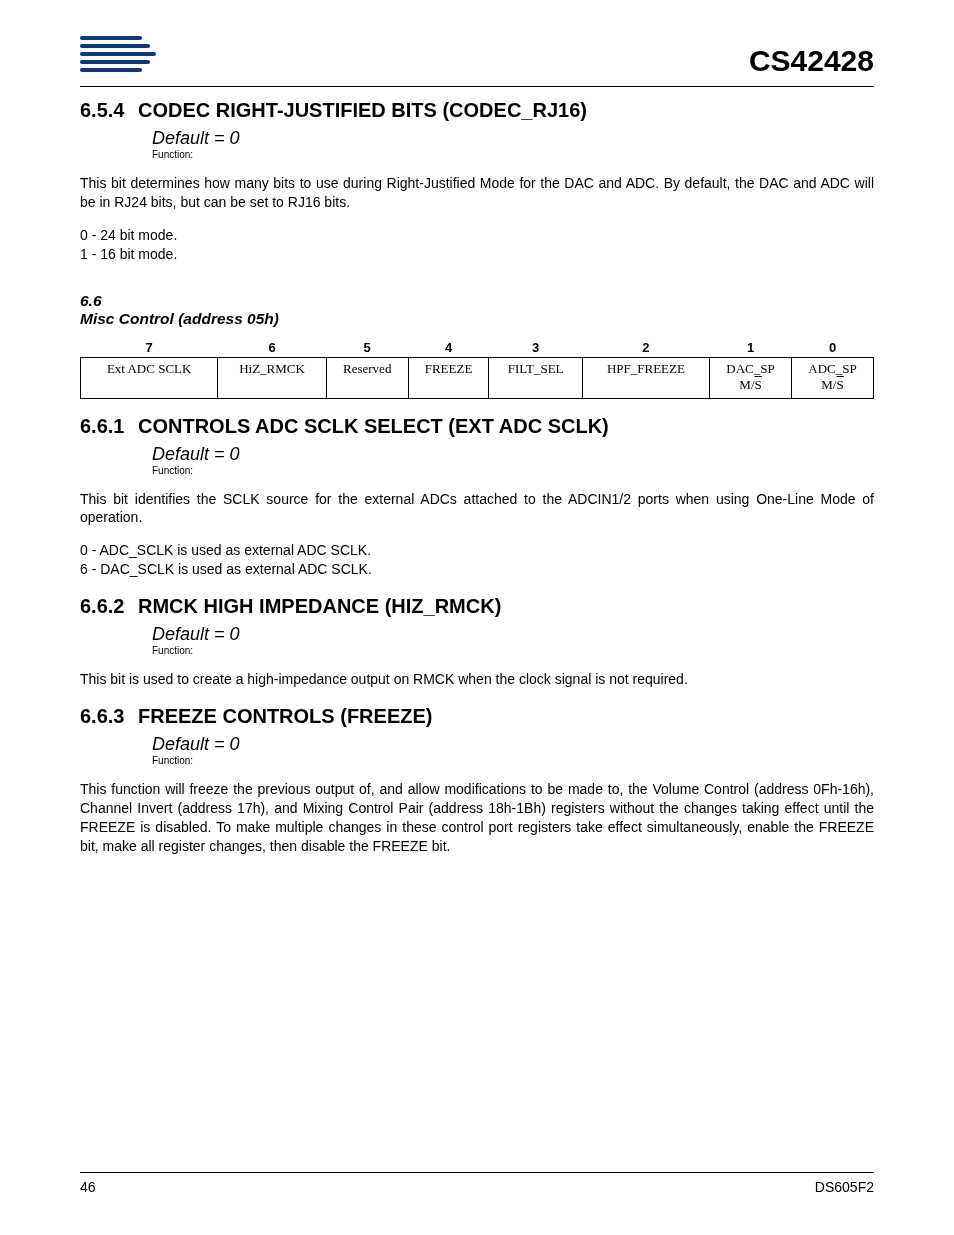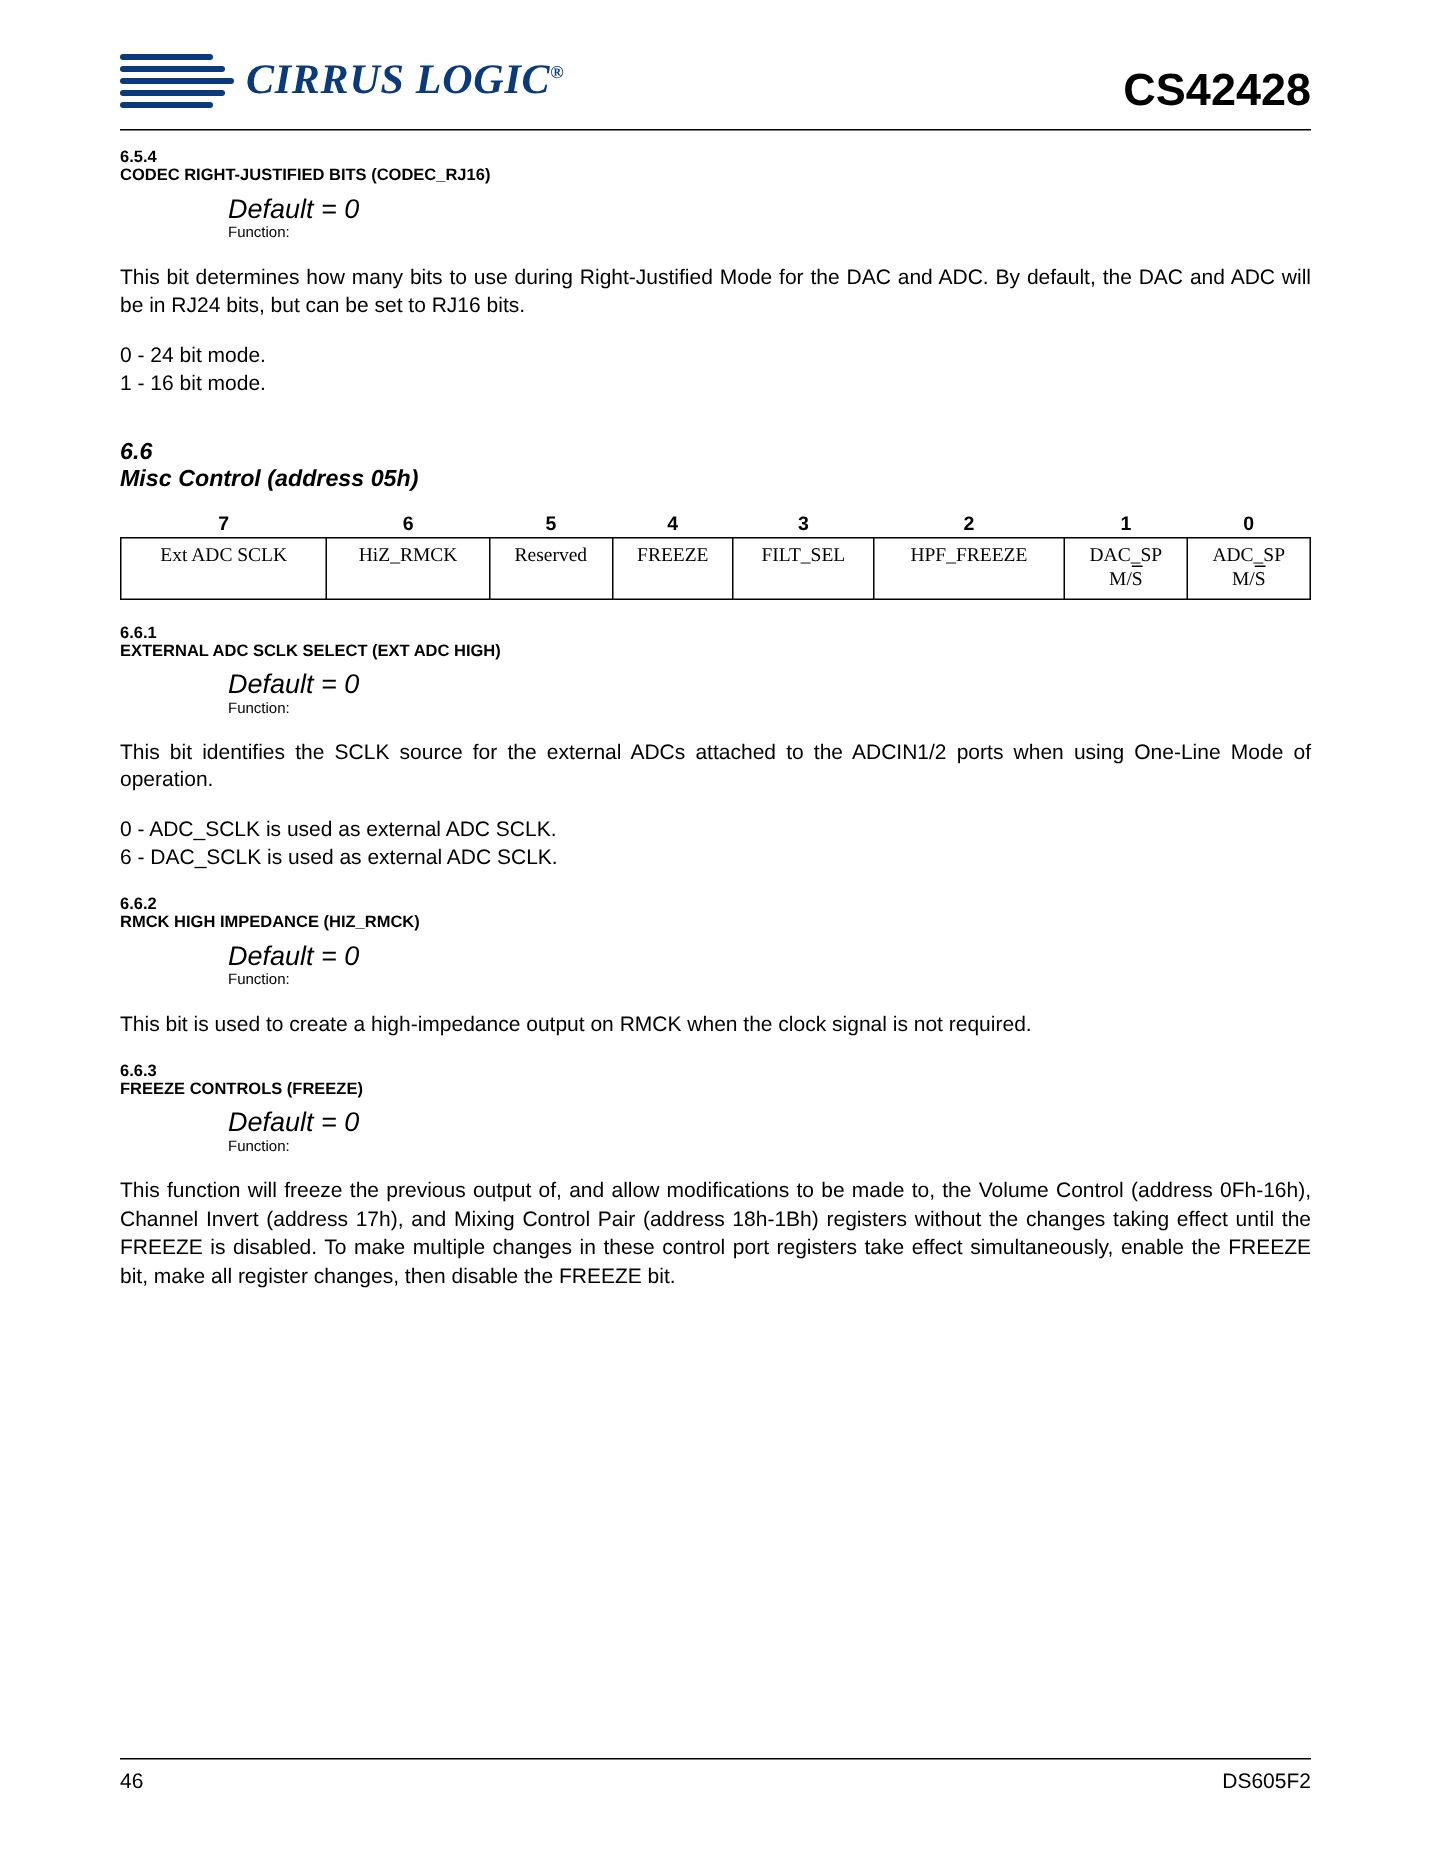--- a/index.html
+++ b/index.html
@@ -31,24 +31,23 @@
     display: flex;
     align-items: center;
     gap: 4px;
   }
   .partno {
     font-size: 30px;
     font-weight: bold;
   }
   .sec-h3 {
     font-weight: bold;
-    font-size: 11px;
+    font-size: 20px;
     margin: 8px 0 6px 0;
     display: flex;
-    flex-direction: column;
   }
   .sec-h3 .num { width: 58px; }
   .sec-h2 {
     font-weight: bold;
     font-style: italic;
     font-size: 15.5px;
     margin: 28px 0 10px 0;
     display: flex;
     flex-direction: column;
   }
@@ -104,23 +103,20 @@
     <div class="logo-wrap">
       <svg width="80" height="48" viewBox="0 0 80 48">
         <g fill="#0a3a7a">
           <rect x="0" y="6" width="62" height="4" rx="2"></rect>
           <rect x="0" y="14" width="70" height="4" rx="2"></rect>
           <rect x="0" y="22" width="76" height="4" rx="2"></rect>
           <rect x="0" y="30" width="70" height="4" rx="2"></rect>
           <rect x="0" y="38" width="62" height="4" rx="2"></rect>
         </g>
       </svg>
-      <span style="font-family: 'Times New Roman', serif; font-size:28px; font-style:italic; color:#0a3a7a; font-weight:bold; letter-spacing:0.5px;">
-        <span>CIRRUS LOGIC</span><span style="font-size:12px; vertical-align:super; font-style:normal;">®</span>
-      </span>
     </div>
     <div class="partno">CS42428</div>
   </div>
 
   <div class="sec-h3">
     <span class="num">6.5.4</span>
     <span>CODEC RIGHT-JUSTIFIED BITS (CODEC_RJ16)</span>
   </div>
   <div class="indent1">
     <div class="default">Default = 0</div>
@@ -163,21 +159,21 @@
         <span>ADC_SP</span><br>
         <span>M/<span class="overline">S</span></span>
       </td>
     </tr>
   </tbody>
     </table>
 
   <div class="sub-block">
     <div class="sec-h3">
       <span class="num">6.6.1</span>
-      <span>EXTERNAL ADC SCLK SELECT (EXT ADC HIGH)</span>
+      <span>CONTROLS ADC SCLK SELECT (EXT ADC SCLK)</span>
     </div>
     <div class="indent1">
       <div class="default">Default = 0</div>
       <div class="funclabel">Function:</div>
     </div>
     <div class="indent2 para">This bit identifies the SCLK source for the external ADCs attached to the ADCIN1/2 ports when using One-Line Mode of operation.</div>
     <div class="indent2 linepair">
       <div>0 - ADC_SCLK is used as external ADC SCLK.</div>
       <div>6 - DAC_SCLK is used as external ADC SCLK.</div>
     </div>

